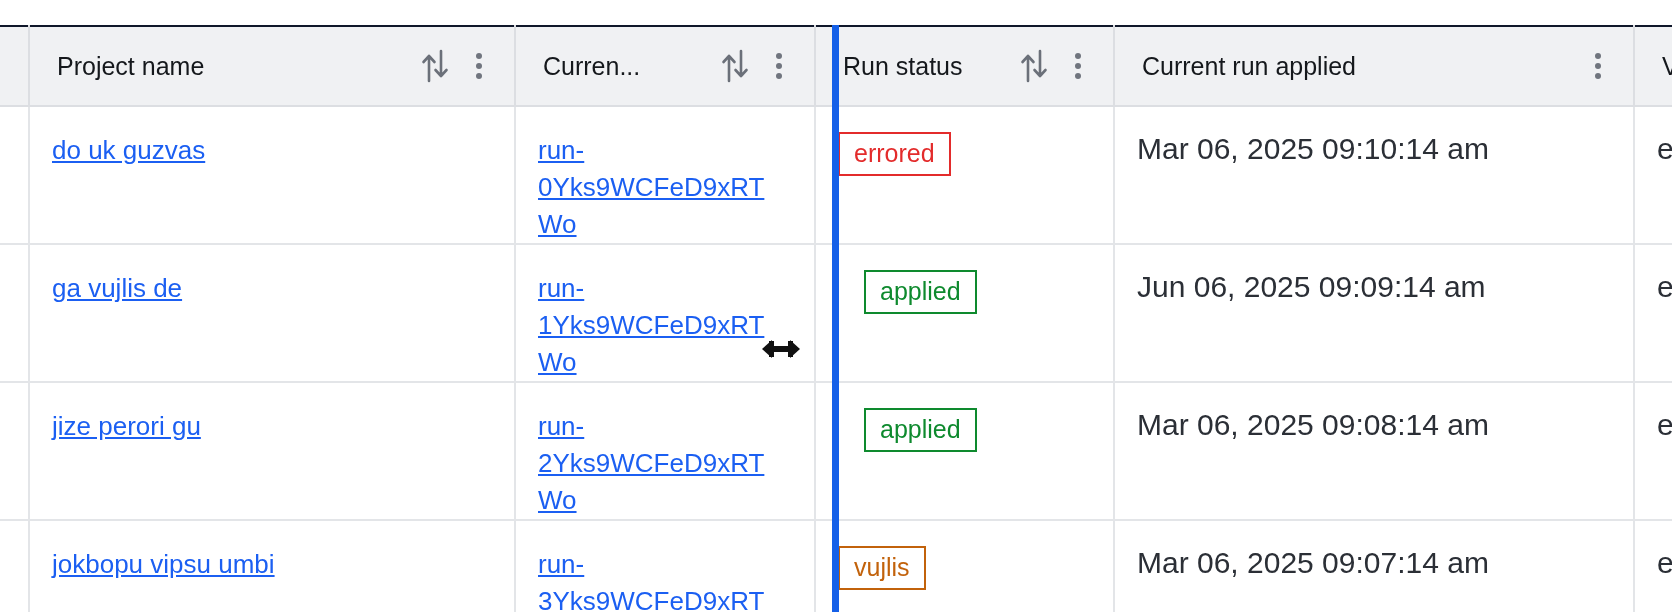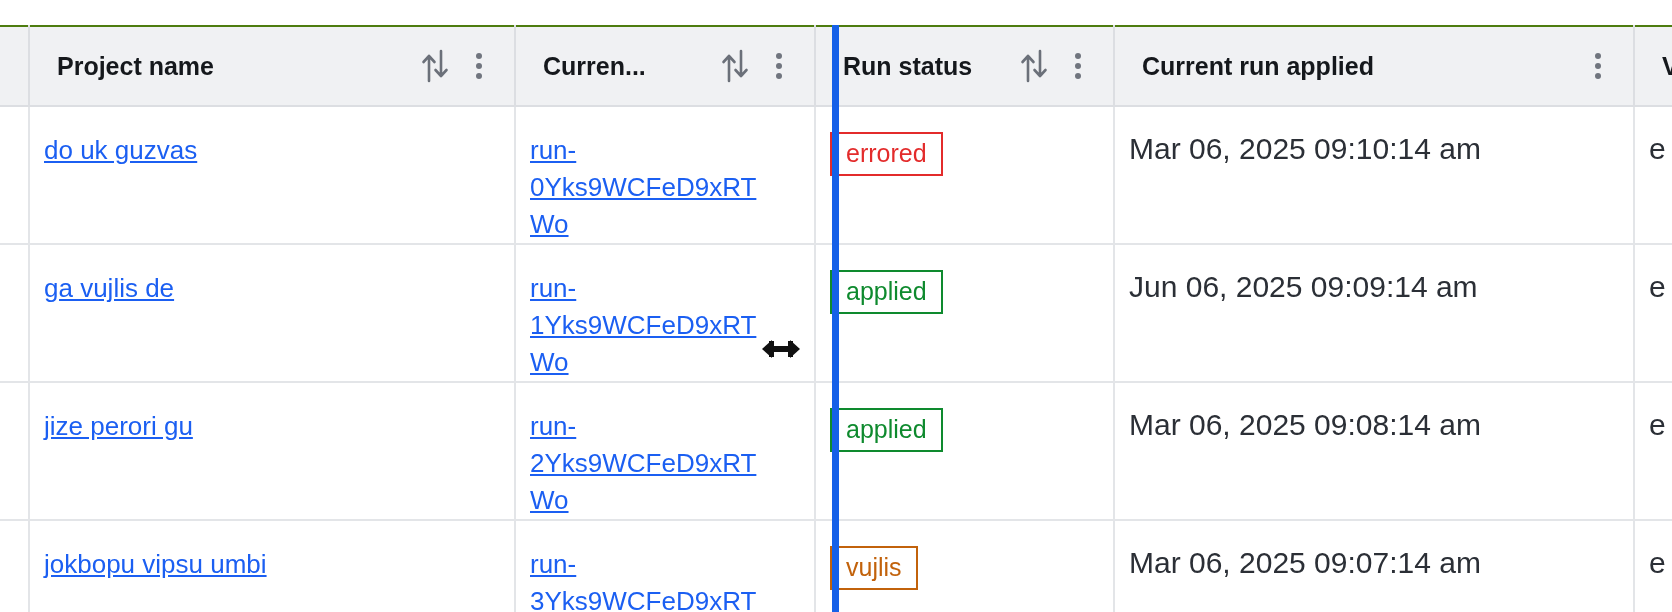--- a/index.html
+++ b/index.html
@@ -39,28 +39,28 @@
   
   col.c-select   { width: 29px; }
   col.c-project  { width: 486px; }
   col.c-currun   { width: 300px; }
   col.c-status   { width: 299px; }
   col.c-applied  { width: 520px; }
   col.c-extra    { width: 106px; }
 
   thead th {
     background: #f0f1f3;
-    border-top: 2px solid #4d7c0f;
+    border-top: 2px solid #0f172a;
     border-bottom: 2px solid #dcdee2;
     border-right: 2px solid #dcdee2;
     height: 80px;
     padding: 0 0 0 27px;
     vertical-align: middle;
     text-align: left;
-    font-weight: bold;
+    font-weight: normal;
     font-size: 25px;
     color: #15181c;
     box-sizing: border-box;
   }
   thead th.select-col {
     padding: 0;
     border-right: 2px solid #dcdee2;
   }
   thead th:last-child { border-right: none; }
 
@@ -101,21 +101,21 @@
     width: 6px;
     height: 6px;
     border-radius: 50%;
     background: #70757e;
   }
 
   tbody td {
     border-bottom: 2px solid #e3e5e8;
     border-right: 2px solid #e3e5e8;
     height: 127px;
-    padding: 0 0 0 14px;
+    padding: 0 0 0 22px;
     vertical-align: top;
     background: #ffffff;
     box-sizing: border-box;
   }
   tbody td.select-col { padding: 0; }
   tbody td:last-child { border-right: none; }
 
   .cell-pad { padding-top: 25px; }
 
   a.link {
@@ -142,21 +142,21 @@
   .badge {
     display: inline-block;
     border-radius: 0;
     border: 2px solid currentColor;
     padding: 5px 14px 7px;
     font-size: 25px;
     line-height: 28px;
     background: #ffffff;
   }
   .badge.errored { color: #e32b2b; }
-  .badge.applied { color: #0e8a2e; }
+  .badge.applied { color: #0e8a2e; margin-left: 26px; }
   .badge.planned { color: #c2620b; }
 
   .resize-line {
     position: absolute;
     left: 832px;
     top: 25px;
     width: 7px;
     height: 587px;
     background: #1560e8;
     z-index: 20;

